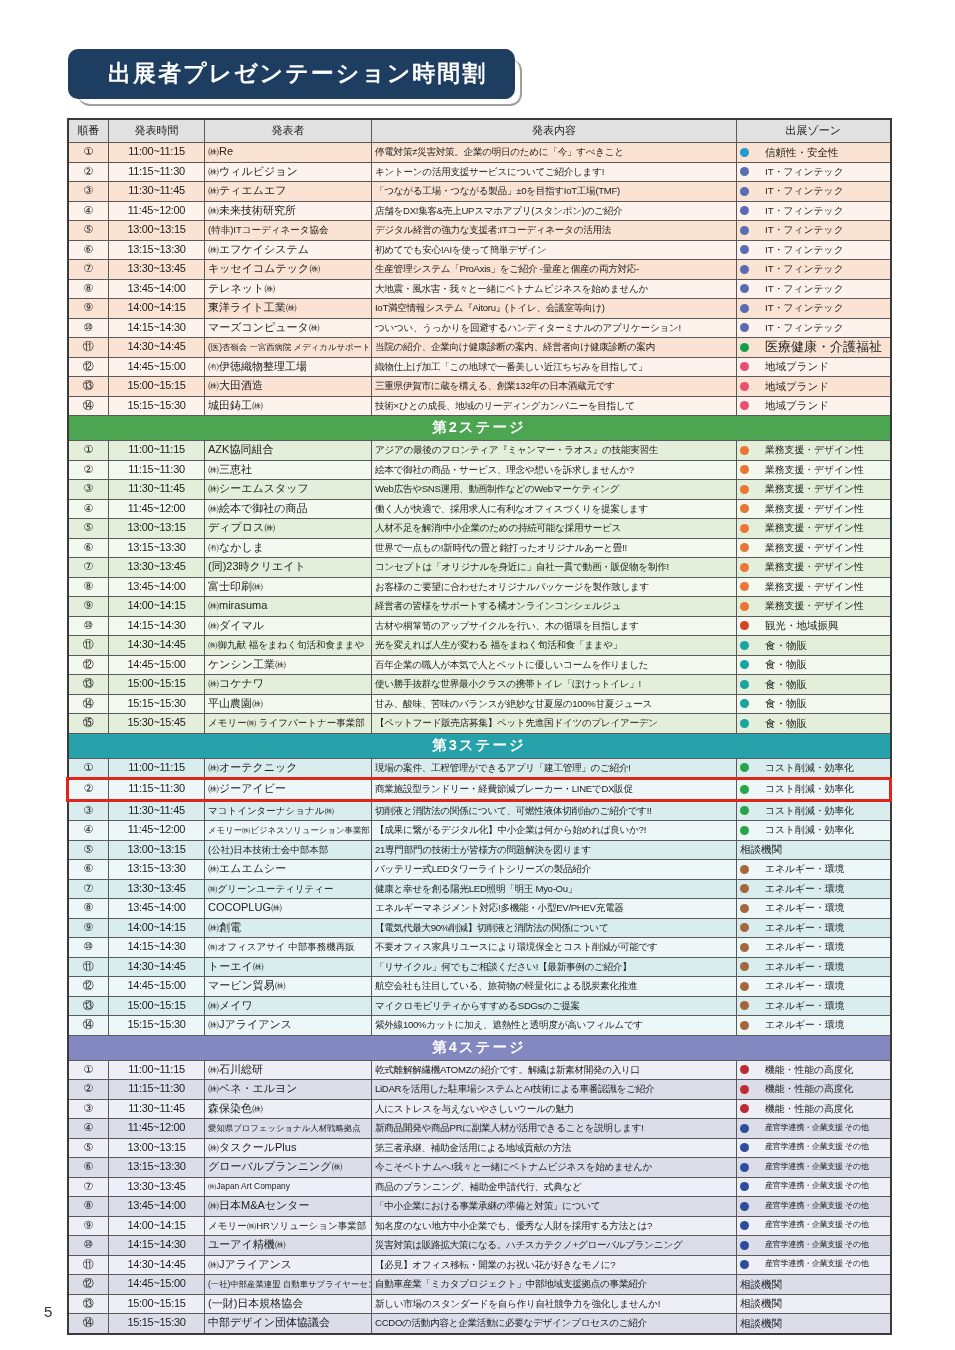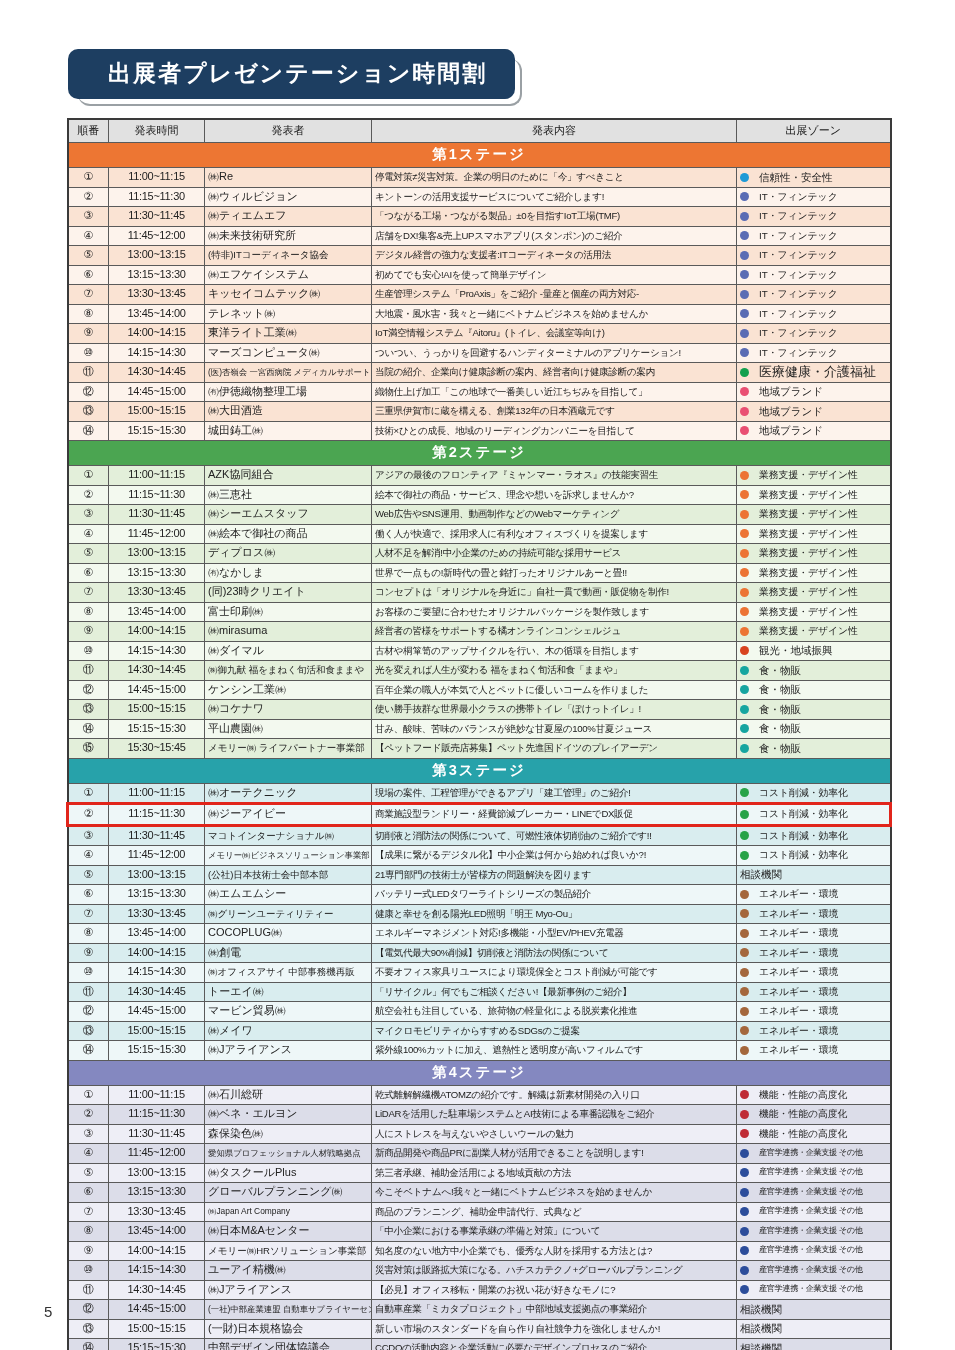--- a/index.html
+++ b/index.html
@@ -35,21 +35,21 @@
   }
   tr.banner td{
     height:24px;text-align:center;color:#ffffff;font-weight:bold;
     font-size:14.5px;letter-spacing:2px;
   }
   tr.datarow td{height:18.5px;font-size:11px;}
   td.c-no{text-align:center;font-size:11px;padding:0;}
   td.c-time{text-align:center;letter-spacing:-0.3px;margin-left:12px;}
   td.c-presenter,td.c-content{text-align:left;}
   td.c-zone{text-align:left;}
-  .zone-inner{display:flex;align-items:center;gap:10px;}
+  .zone-inner{display:flex;align-items:center;gap:16px;}
   .dot{width:9px;height:9px;border-radius:50%;flex:0 0 auto;display:inline-block;}
   .sz-m{font-size:9.5px !important;}
   .sz-s{font-size:8.4px !important;}
   .sz-c{font-size:9.6px !important;letter-spacing:-0.3px;}
   
   tr.hl td{border-top:3px solid #e1251b;border-bottom:3px solid #e1251b;}
   tr.hl td:first-child{border-left:3px solid #e1251b;}
   tr.hl td:last-child{border-right:3px solid #e1251b;}
   .page-num{position:absolute;left:44px;top:1303px;font-size:15px;color:#333;}
 </style>
@@ -74,23 +74,20 @@
     <thead>
       <tr>
         <th>順番</th>
         <th>発表時間</th>
         <th>発表者</th>
         <th>発表内容</th>
         <th>出展ゾーン</th>
       </tr>
     </thead>
     <tbody id="tbody">
-        <tr class="banner">
-          <td colspan="5" style="background: rgb(237, 118, 51);">第1ステージ</td>
-        </tr>
         <tr class="datarow" style="background: rgb(250, 227, 211);">
           <td class="c-no">①</td>
           <td class="c-time">11:00~11:15</td>
           <td class="c-presenter">㈱Re</td>
           <td class="c-content sz-c">停電対策≠災害対策。企業の明日のために「今」すべきこと</td>
           <td class="c-zone">
             <span class="zone-inner">
               <span class="dot" style="background: rgb(30, 154, 214);"></span>
               <span style="font-size: 10.5px;">信頼性・安全性</span>
             </span>

